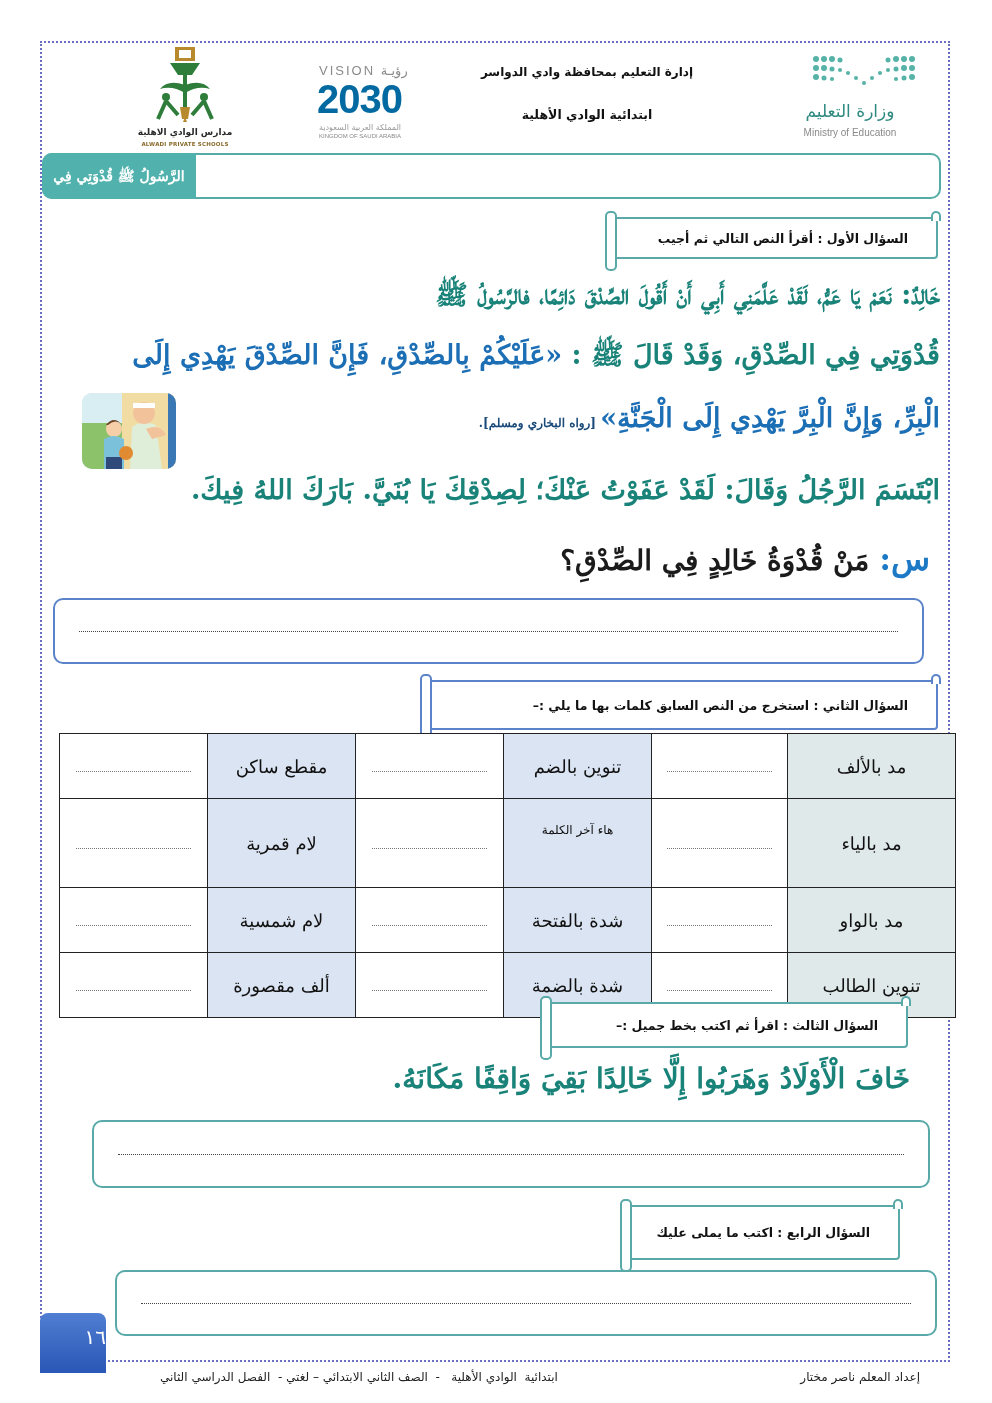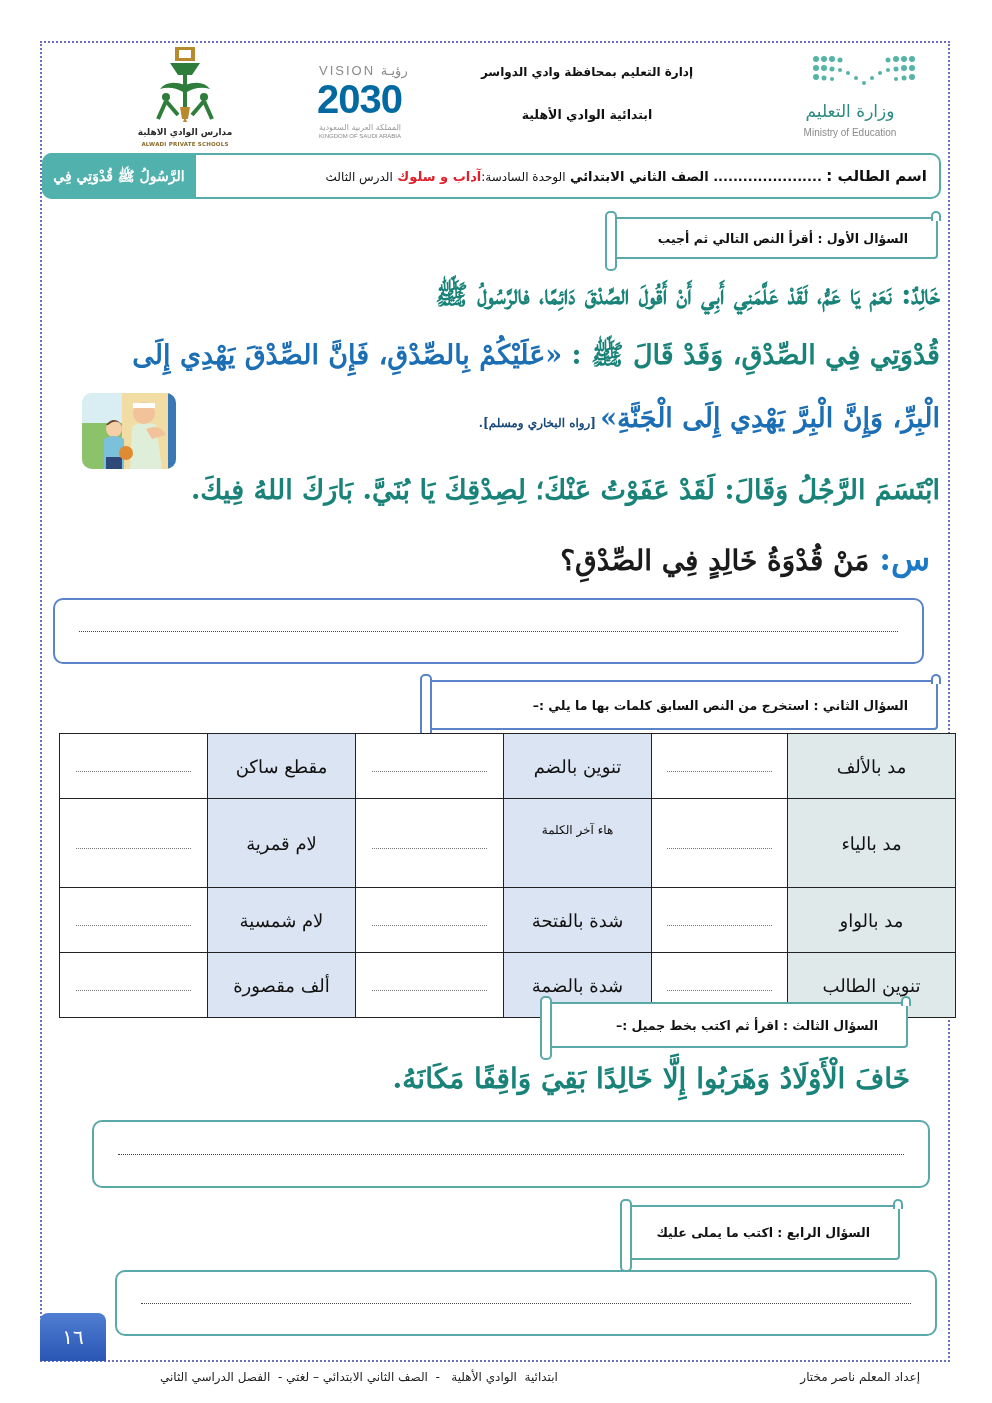--- a/index.html
+++ b/index.html
@@ -110,23 +110,23 @@
   .words-table td.small-cat { font-size: 12px; vertical-align: top; padding-top: 24px; }
   .words-table td.blank { background: #fff; }
   .words-table td.blank span { display: inline-block; width: 78%; border-bottom: 1.5px dotted #777; height: 1px; }
 
   .copy-line {
     position: absolute; right: 82px; top: 1062px; direction: rtl; font-family: "DejaVu Serif", serif;
     font-size: 28px; font-weight: bold; color: #1a8379; white-space: nowrap;
   }
 
   .page-num {
-    position: absolute; left: 40px; top: 1313px; width: 66px; height: 48px;
+    position: absolute; left: 40px; top: 1313px; width: 66px; height: 60px;
     background: linear-gradient(180deg, #4f7ed2, #2a56b5); border-radius: 8px 8px 0 0;
-    color: #fff; font-size: 20px; text-align: center; line-height: 48px; letter-spacing: 4px;
+    color: #fff; font-size: 20px; text-align: right; line-height: 48px; letter-spacing: 4px;
   }
 
   .footer-author { position: absolute; right: 72px; top: 1370px; direction: rtl; font-size: 12px; color: #222; }
   .footer-info { position: absolute; left: 160px; top: 1370px; direction: rtl; font-size: 12px; color: #222; white-space: pre; }
 </style>
 </head>
 <body>
 
 <div class="page-frame"></div>
 
@@ -192,27 +192,20 @@
           <circle cx="62" cy="25" r="2"></circle>
       </g>
     </svg>
     <div class="moe-ar">وزارة التعليم</div>
     <div class="moe-en">Ministry of Education</div>
   </div>
 </div>
 
 <div class="info-bar">
   <div class="lesson-tag">الرَّسُولُ ﷺ قُدْوَتِي فِي الصِّدْقِ</div>
-  <div class="info-text">
-    <span class="student-label">اسم الطالب :</span>
-    <span>......................</span>
-    <span>الصف الثاني الابتدائي</span>
-    <span class="small">الوحدة السادسة:</span><span class="unit-red">آداب و سلوك</span>
-    <span class="small">الدرس الثالث</span>
-  </div>
 </div>
 
 <div class="scroll-label q1-label">
   <span>السؤال الأول : أقرأ النص التالي ثم أجيب</span>
 </div>
 
 <div class="passage teal line1">خَالِدٌ: نَعَمْ يَا عَمُّ، لَقَدْ عَلَّمَنِي أَبِي أَنْ أَقُولَ الصِّدْقَ دَائِمًا، فالرَّسُولُ ﷺ</div>
 <div class="passage line2">
   <span class="teal">قُدْوَتِي فِي الصِّدْقِ، وَقَدْ قَالَ ﷺ : </span><span class="blue">«عَلَيْكُمْ بِالصِّدْقِ، فَإِنَّ الصِّدْقَ يَهْدِي إِلَى</span>
 </div>

